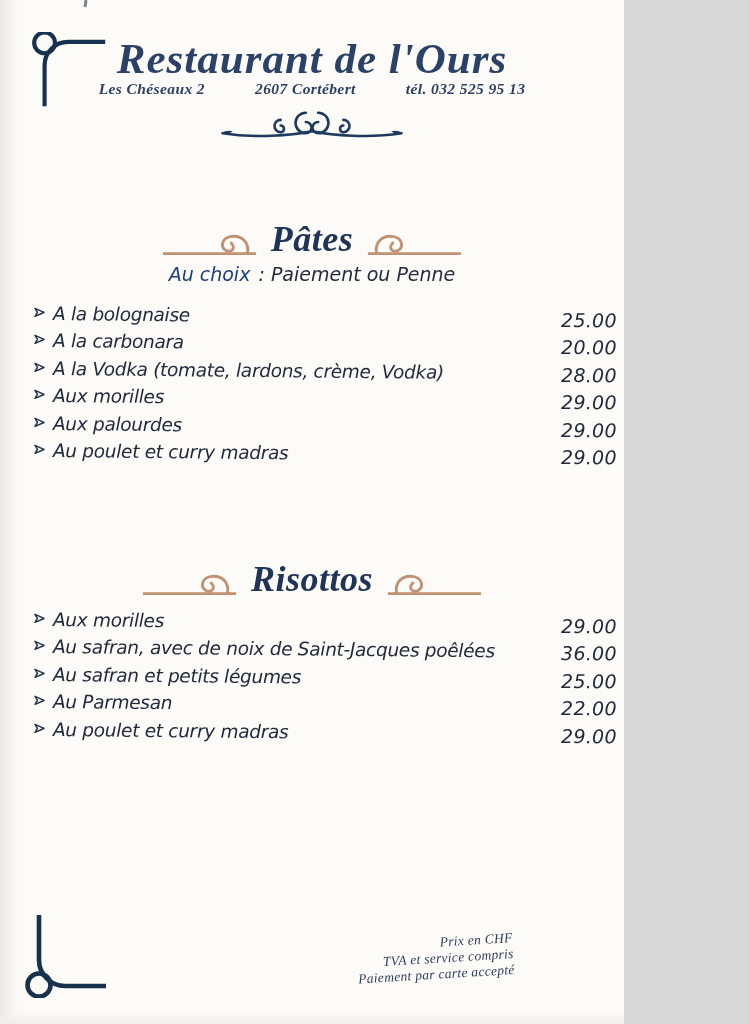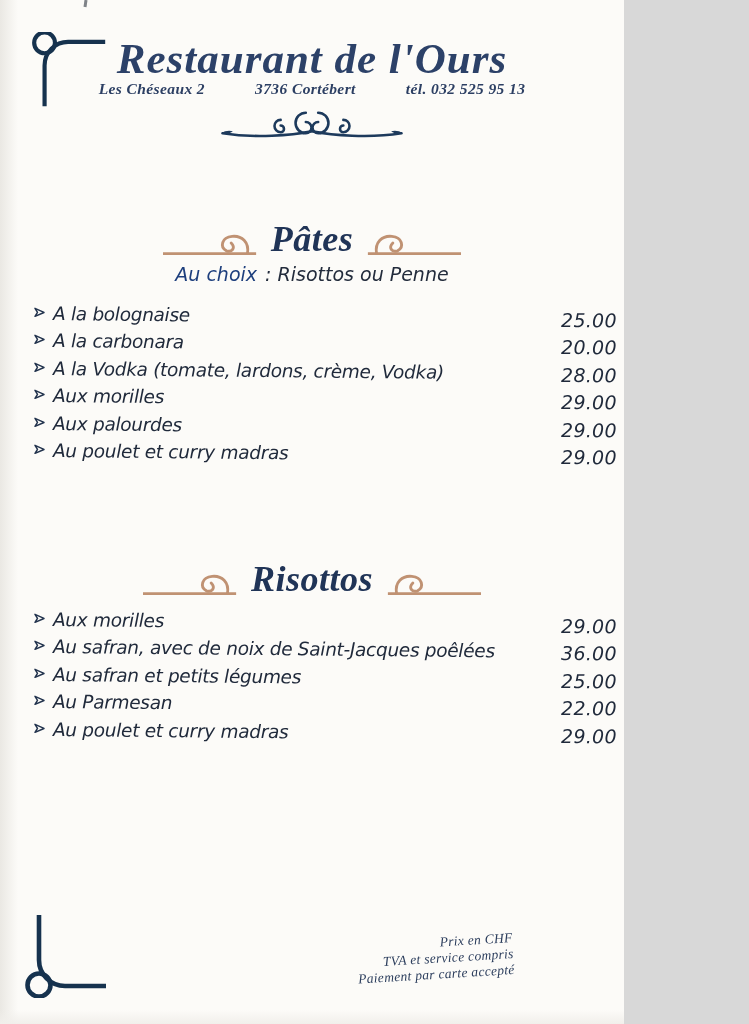--- a/index.html
+++ b/index.html
@@ -90,21 +90,21 @@
   <div class="corner br">
     <svg width="80" height="82" viewBox="0 0 84 84" fill="none">
       <circle cx="15" cy="12" r="11.5" stroke="#16324e" stroke-width="4.6"></circle>
       <path d="M82 11 H41 A26 26 0 0 0 15 37 V82" stroke="#16324e" stroke-width="4.6"></path>
     </svg>
   </div>
 
   <div class="title">Restaurant de l'Ours</div>
   <div class="addr">
     <span>Les Chéseaux 2</span>
-    <span>3736 Cortébert</span>
+    <span>2607 Cortébert</span>
     <span>tél. 032 525 95 13</span>
   </div>
 
   <div class="divider">
     <svg width="185" height="36" viewBox="0 0 360 68" fill="none">
       <g stroke="#1d3a5c" stroke-width="5" stroke-linecap="round">
         <path d="M6 52 C70 62 140 56 180 48 C220 56 290 62 354 52"></path>
         <path d="M119 26 A12 12 0 1 0 119 50 A6.5 6.5 0 1 0 119 37"></path>
         <path d="M241 26 A12 12 0 1 1 241 50 A6.5 6.5 0 1 1 241 37"></path>
         <path d="M168 12 A20 20 0 1 0 168 52 A11 11 0 1 0 168 30"></path>
@@ -123,21 +123,21 @@
       <path d="M88 24 C90 12 82 5 72 6 C61 7 59 17 66 21 C72 23 76 18 71 13" stroke="#c09273" stroke-width="3" stroke-linecap="round"></path>
     </svg>
     <span class="ht">Pâtes</span>
     <svg class="flip" width="96" height="30" viewBox="0 0 100 30" fill="none">
       <path d="M0 24 H97" stroke="#c09273" stroke-width="3"></path>
       <path d="M88 24 C90 12 82 5 72 6 C61 7 59 17 66 21 C72 23 76 18 71 13" stroke="#c09273" stroke-width="3" stroke-linecap="round"></path>
     </svg>
   </div>
   <div class="subtitle">
     <span class="b">Au choix</span>
-    <span class="r">: Risottos ou Penne</span>
+    <span class="r">: Paiement ou Penne</span>
   </div>
 
   <div class="list" id="list-pates">
     <div class="row">
       <span class="bullet"><svg width="13" height="11" viewBox="0 0 13 11">
             <path d="M2 9.5 L11 5.5 L2 1.5 L4.5 5.5 Z" fill="none" stroke="#23344e" stroke-width="1.5" stroke-linejoin="round"></path>
           </svg></span>
       <span class="name">A la bolognaise</span>
       <span class="price">25.00</span>
     </div>

